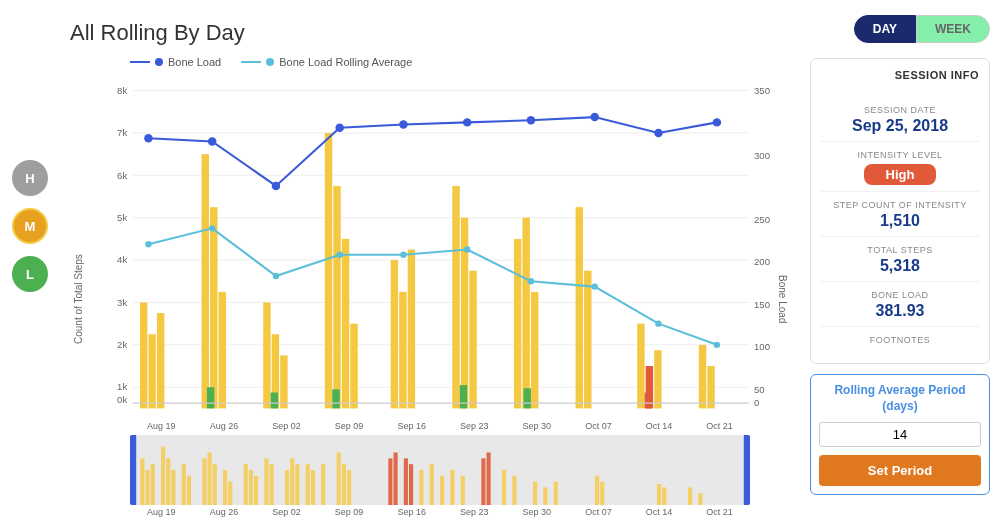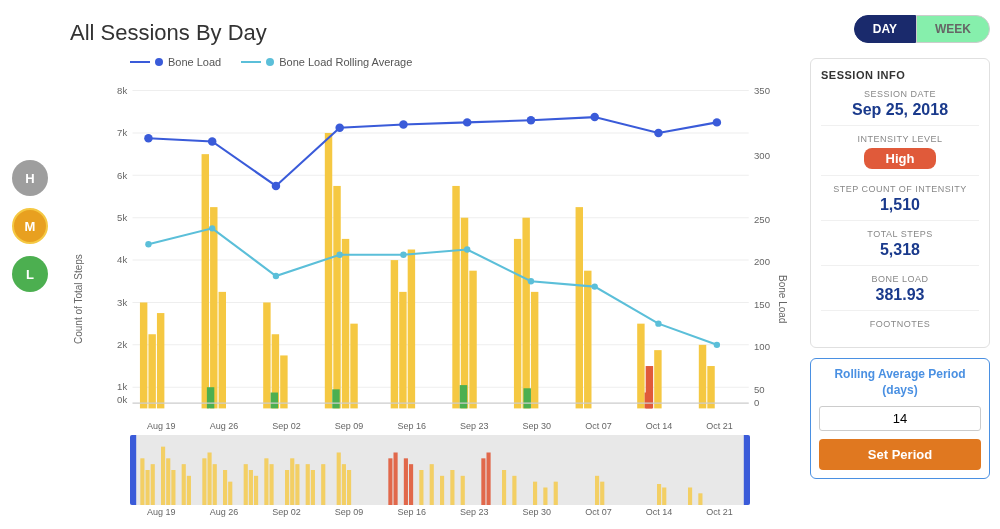--- a/index.html
+++ b/index.html
@@ -196,25 +196,25 @@
     }
 
     .session-info-card {
       border: 1px solid #e0e0e0;
       border-radius: 6px;
       padding: 10px;
       background: white;
     }
 
     .session-info-title {
-      text-align: left;
+      text-align: right;
       font-size: 11px;
       font-weight: 700;
       color: #333;
-      margin-bottom: 8px;
+      margin-bottom: 24px;
       letter-spacing: 0.5px;
     }
 
     .info-row {
       text-align: center;
       margin-bottom: 8px;
       padding-bottom: 6px;
       border-bottom: 1px solid #f0f0f0;
     }
     .info-row:last-child {
@@ -294,21 +294,21 @@
 </head>
 <body>
 
 <div class="left-sidebar">
   <div class="avatar" style="background:#9e9e9e;">H</div>
   <div class="avatar" style="background:#e8a020; border:2px solid #f5c842;">M</div>
   <div class="avatar" style="background:#4caf50;">L</div>
 </div>
 
 <div class="main-content">
-  <div class="page-title">All Sessions By Day</div>
+  <div class="page-title">All Rolling By Day</div>
 
   <div class="chart-area">
 
     <div class="legend">
       <div class="legend-item">
         <div class="legend-line" style="background:#3a5bd9;"></div>
         <div class="legend-dot" style="background:#3a5bd9;"></div>
         <span>Bone Load</span>
       </div>
       <div class="legend-item">

